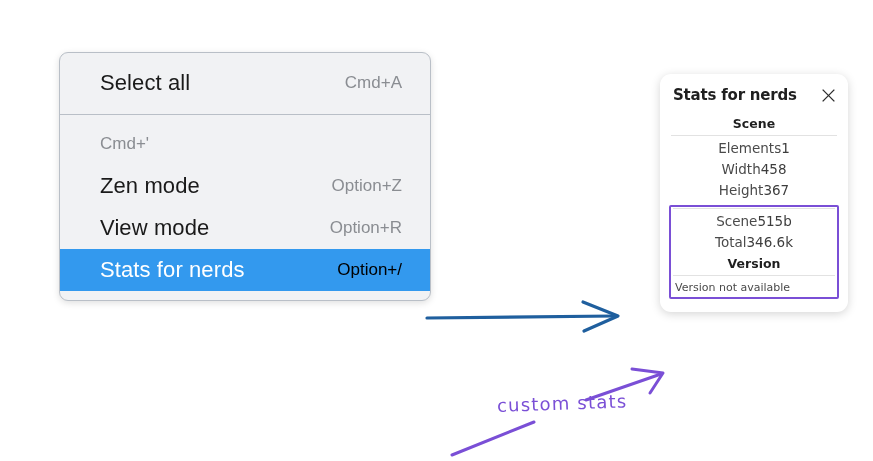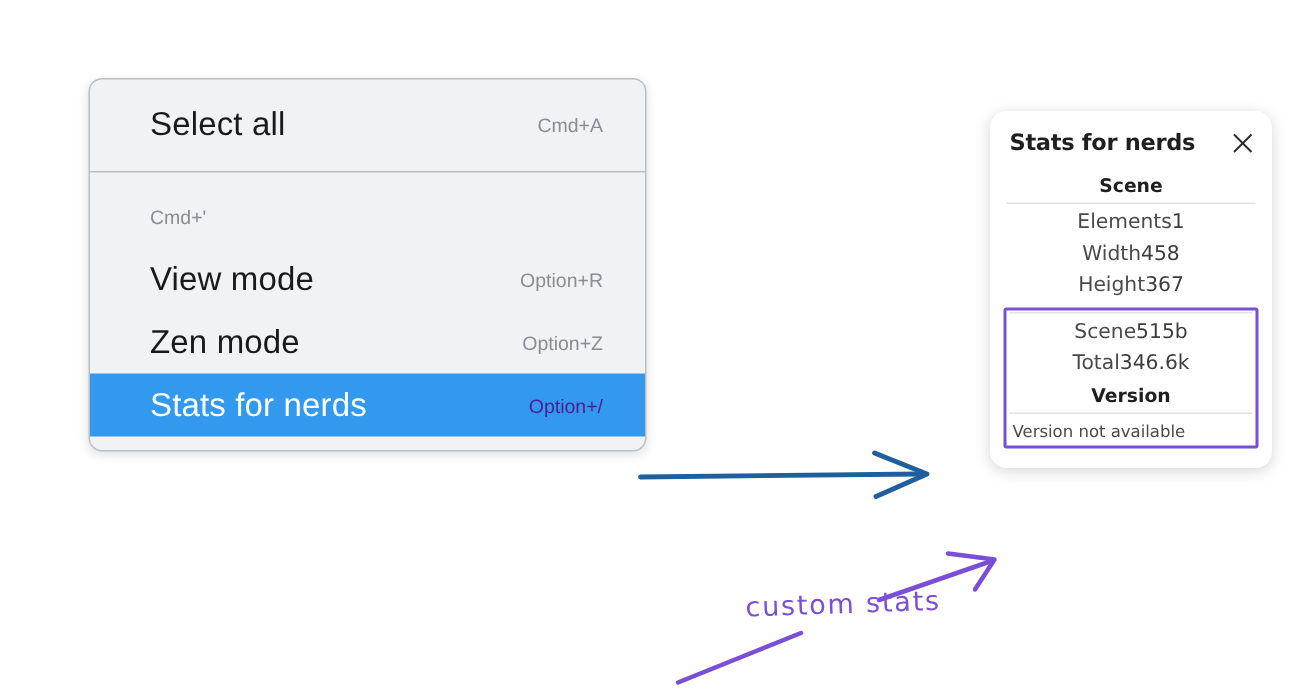--- a/index.html
+++ b/index.html
@@ -53,29 +53,29 @@
     box-sizing: border-box;
     cursor: default;
   }
   .menu-item .label {
     font-size: 22px;
     color: #1a1a1a;
     letter-spacing: 0.1px;
     white-space: nowrap;
   }
   .menu-item .shortcut {
-    font-size: 13px;
+    font-size: 17px;
     color: #8a8d92;
     white-space: nowrap;
   }
   .menu-item.selected {
     background: #3399ee;
   }
   .menu-item.selected .label { color: #ffffff; }
-  .menu-item.selected .shortcut { color: #4c1d95; }
+  .menu-item.selected .shortcut { color: #000000; }
 
   
   #stats-panel {
     position: absolute;
     left: 660px;
     top: 74px;
     width: 188px;
     background: #ffffff;
     border-radius: 11px;
     box-shadow: 0 2px 10px rgba(0,0,0,0.17);
@@ -175,26 +175,26 @@
       </div>
     </div>
 
     <div class="menu-sep"></div>
 
     <div class="menu-group">
       <div class="menu-item">
         <span class="shortcut">Cmd+'</span>
       </div>
       <div class="menu-item">
+        <span class="label">Zen mode</span>
+        <span class="shortcut">Option+Z</span>
+      </div>
+      <div class="menu-item">
         <span class="label">View mode</span>
         <span class="shortcut">Option+R</span>
-      </div>
-      <div class="menu-item">
-        <span class="label">Zen mode</span>
-        <span class="shortcut">Option+Z</span>
       </div>
       <div class="menu-item selected">
         <span class="label">Stats for nerds</span>
         <span class="shortcut">Option+/</span>
       </div>
     </div>
 
   </div>
 
   <div id="stats-panel">

